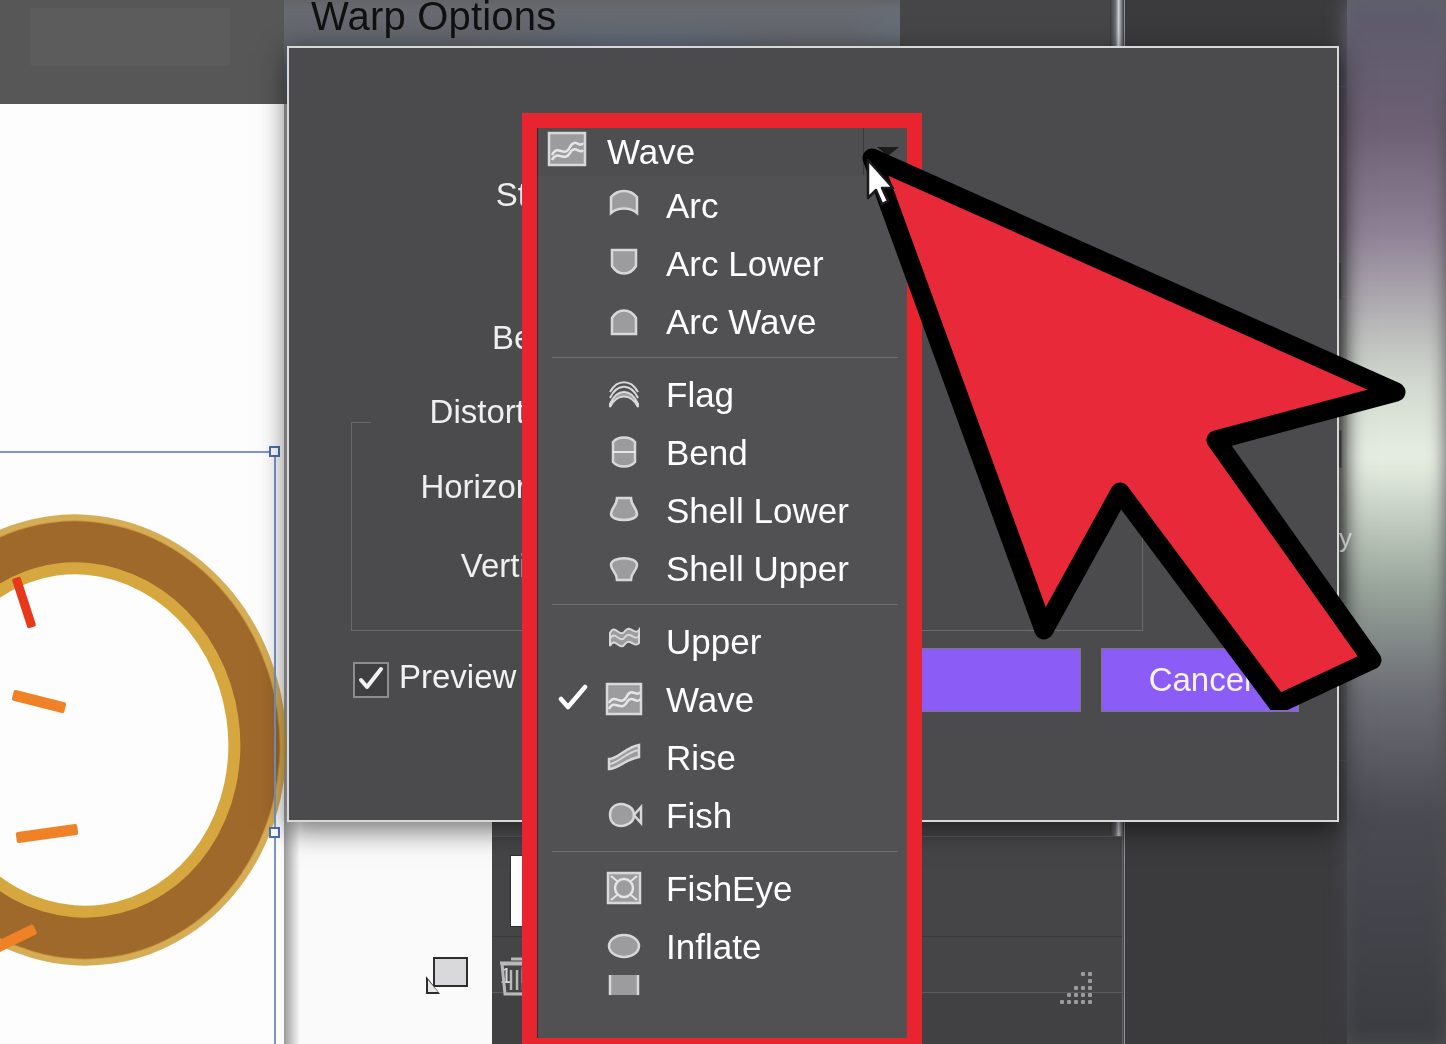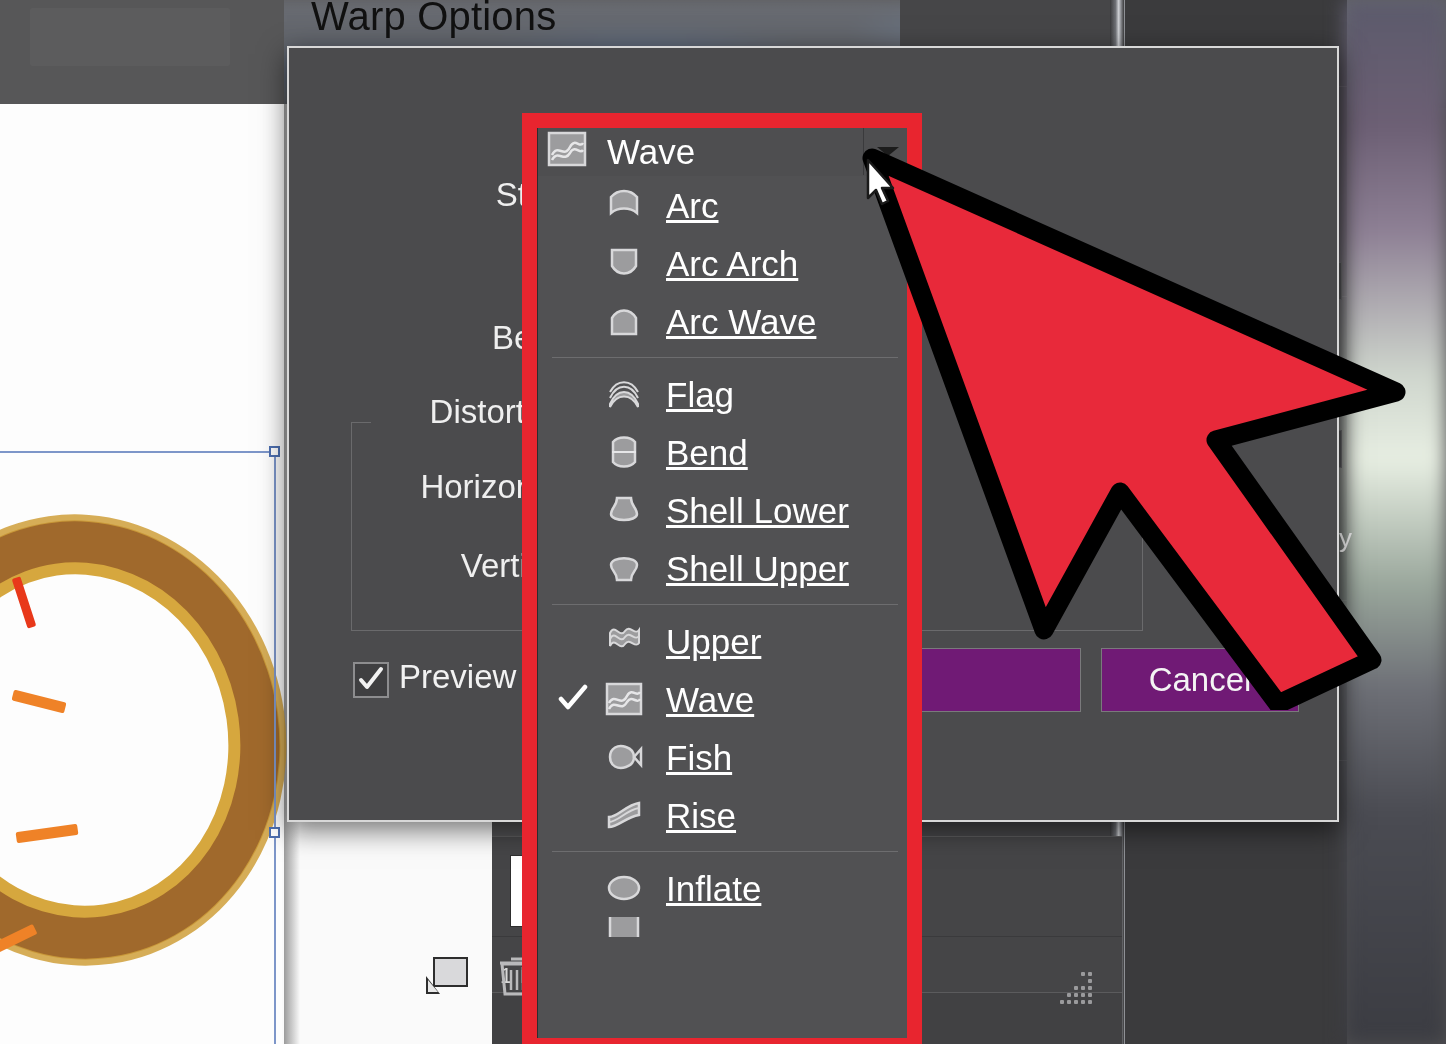--- a/index.html
+++ b/index.html
@@ -149,21 +149,21 @@
   }
   .group-box-topleft{position:absolute;border-top:1px solid #6a6a6c;}
 
   .checkbox{
     position:absolute;width:32px;height:32px;background:#3f3f41;border:2px solid #8d8d8f;
   }
   .checkbox svg{position:absolute;left:2px;top:1px;}
   .cb-label{position:absolute;color:#f2f2f2;font-size:33px;}
 
   .dlg-btn{
-    position:absolute;height:62px;background:#701a75;border:1px solid #7a7a7c;
+    position:absolute;height:62px;background:#8b5cf6;border:1px solid #7a7a7c;
     color:#f4f4f4;font-size:33px;display:flex;align-items:center;justify-content:center;
   }
 
   
   #style-combo{
     position:absolute;left:537px;top:124px;width:374px;height:52px;
     background:#4e4e50;border:1px solid #2d2d2f;display:flex;align-items:center;
   }
   #style-combo .sel-icon{margin-left:9px;}
   #style-combo .sel-text{
@@ -186,21 +186,21 @@
   }
   .menu-item{
     position:relative;height:58px;display:flex;align-items:center;
     padding-left:30px;box-sizing:border-box;
   }
   .menu-item .mi-check{
     position:absolute;left:20px;top:14px;width:26px;height:26px;
   }
   .menu-item .mi-icon{width:40px;height:40px;flex:0 0 40px;margin-left:36px;}
   .menu-item .mi-label{
-    margin-left:22px;color:#ffffff;font-size:35px;line-height:1;white-space:nowrap;text-decoration:underline;
+    margin-left:22px;color:#ffffff;font-size:35px;line-height:1;white-space:nowrap;
   }
   .menu-sep{height:1px;background:#6d6d6f;margin:7px 14px 7px 14px;}
 
   
   #red-highlight{
     position:absolute;left:522px;top:113px;width:400px;height:940px;
     border:15px solid #e8252f;box-sizing:border-box;pointer-events:none;z-index:60;
   }
 
   
@@ -344,21 +344,21 @@
     </span>
     <span class="mi-label">Arc</span>
   </div>
 
   <div class="menu-item">
     <span class="mi-icon">
       <svg width="40" height="40" viewBox="0 0 40 40">
         <path d="M8 7 L32 7 L32 23 C26 33, 14 33, 8 23 Z" fill="#9c9c9e" stroke="#d8d8da" stroke-width="2.5"></path>
       </svg>
     </span>
-    <span class="mi-label">Arc Arch</span>
+    <span class="mi-label">Arc Lower</span>
   </div>
 
   <div class="menu-item">
     <span class="mi-icon">
       <svg width="40" height="40" viewBox="0 0 40 40">
         <path d="M8 33 L8 17 C14 7, 26 7, 32 17 L32 33 Z" fill="#9c9c9e" stroke="#d8d8da" stroke-width="2.5"></path>
       </svg>
     </span>
     <span class="mi-label">Arc Wave</span>
   </div>
@@ -428,39 +428,49 @@
         <path d="M5 24 C11 13, 17 29, 23 17 C28 8, 33 19, 36 13" fill="none" stroke="#e6e6e8" stroke-width="2.5"></path>
         <path d="M5 30 C11 19, 17 34, 23 23 C28 15, 33 26, 36 20" fill="none" stroke="#e6e6e8" stroke-width="2.5"></path>
       </svg>
     </span>
     <span class="mi-label">Wave</span>
   </div>
 
   <div class="menu-item">
     <span class="mi-icon">
       <svg width="40" height="40" viewBox="0 0 40 40">
+        <path d="M5 32 L5 22 C14 22, 22 10, 35 8 L35 20 C22 22, 14 32, 5 32 Z" fill="#9c9c9e" stroke="#d8d8da" stroke-width="2.5"></path>
+        <path d="M5 27 C14 27, 22 15, 35 13" fill="none" stroke="#d8d8da" stroke-width="2"></path>
+      </svg>
+    </span>
+    <span class="mi-label">Rise</span>
+  </div>
+
+  <div class="menu-item">
+    <span class="mi-icon">
+      <svg width="40" height="40" viewBox="0 0 40 40">
         <path d="M6 20 C6 11, 14 7, 22 10 C28 12, 30 16, 30 20 C30 24, 28 28, 22 30 C14 33, 6 29, 6 20 Z" fill="#9c9c9e" stroke="#d8d8da" stroke-width="2.5"></path>
         <path d="M30 20 L37 12 L37 28 Z" fill="none" stroke="#d8d8da" stroke-width="2.5"></path>
       </svg>
     </span>
     <span class="mi-label">Fish</span>
   </div>
 
-  <div class="menu-item">
-    <span class="mi-icon">
-      <svg width="40" height="40" viewBox="0 0 40 40">
-        <path d="M5 32 L5 22 C14 22, 22 10, 35 8 L35 20 C22 22, 14 32, 5 32 Z" fill="#9c9c9e" stroke="#d8d8da" stroke-width="2.5"></path>
-        <path d="M5 27 C14 27, 22 15, 35 13" fill="none" stroke="#d8d8da" stroke-width="2"></path>
-      </svg>
-    </span>
-    <span class="mi-label">Rise</span>
-  </div>
-
   <div class="menu-sep"></div>
 
+  <div class="menu-item">
+    <span class="mi-icon">
+      <svg width="40" height="40" viewBox="0 0 40 40">
+        <rect x="4" y="5" width="32" height="30" fill="#9c9c9e" stroke="#d8d8da" stroke-width="2.5"></rect>
+        <circle cx="20" cy="20" r="9" fill="none" stroke="#e6e6e8" stroke-width="2.5"></circle>
+        <path d="M7 8 L13 13 M33 8 L27 13 M7 32 L13 27 M33 32 L27 27" stroke="#e6e6e8" stroke-width="2"></path>
+      </svg>
+    </span>
+    <span class="mi-label">FishEye</span>
+  </div>
 
   <div class="menu-item">
     <span class="mi-icon">
       <svg width="40" height="40" viewBox="0 0 40 40">
         <ellipse cx="20" cy="20" rx="15" ry="11" fill="#9c9c9e" stroke="#d8d8da" stroke-width="2.5"></ellipse>
       </svg>
     </span>
     <span class="mi-label">Inflate</span>
   </div>
 

